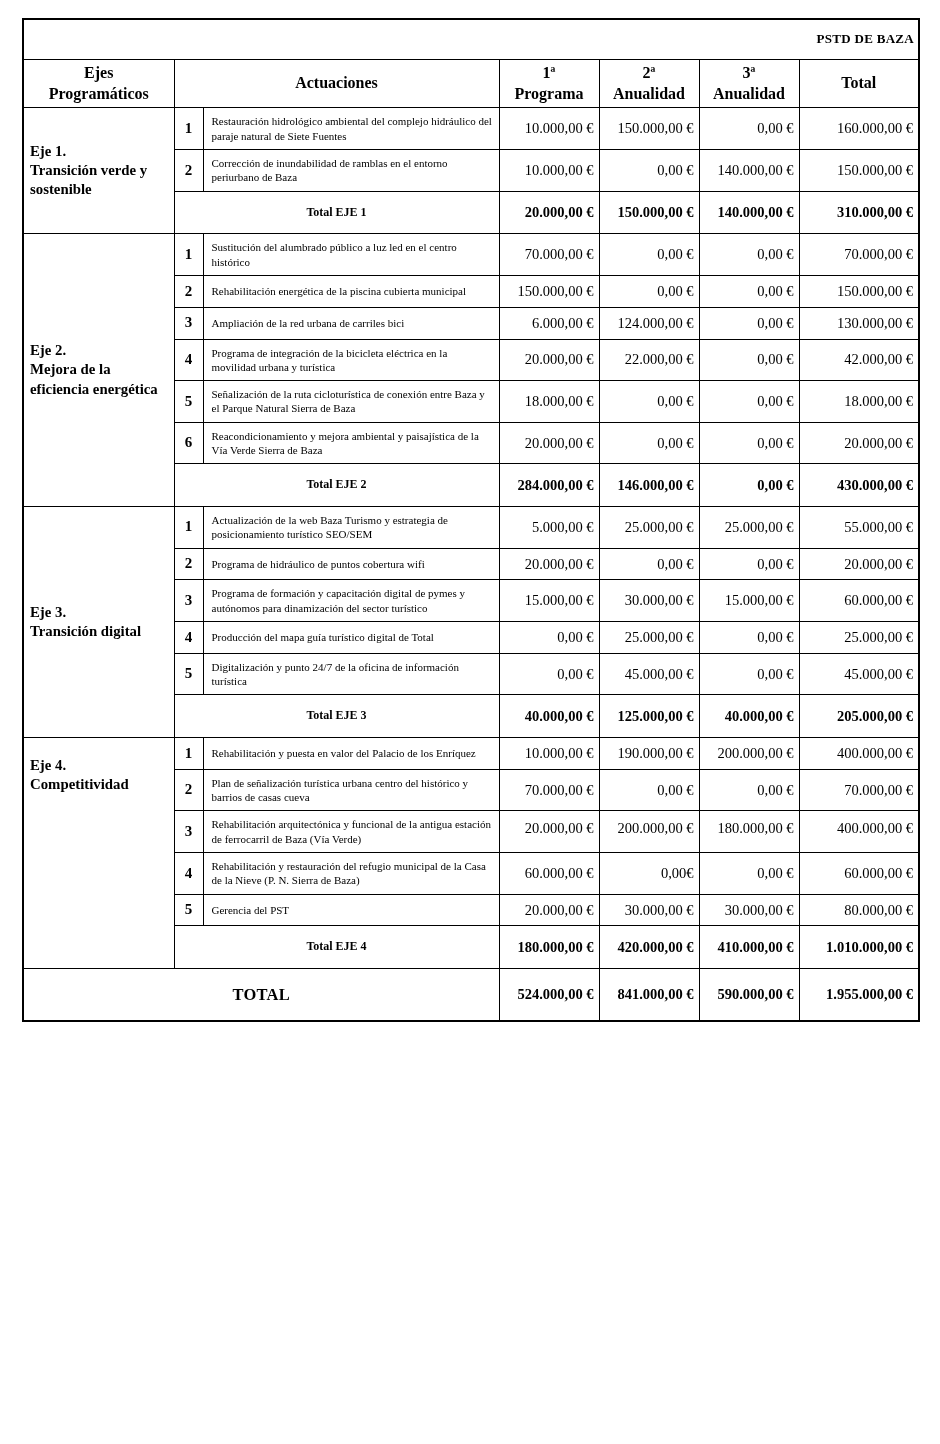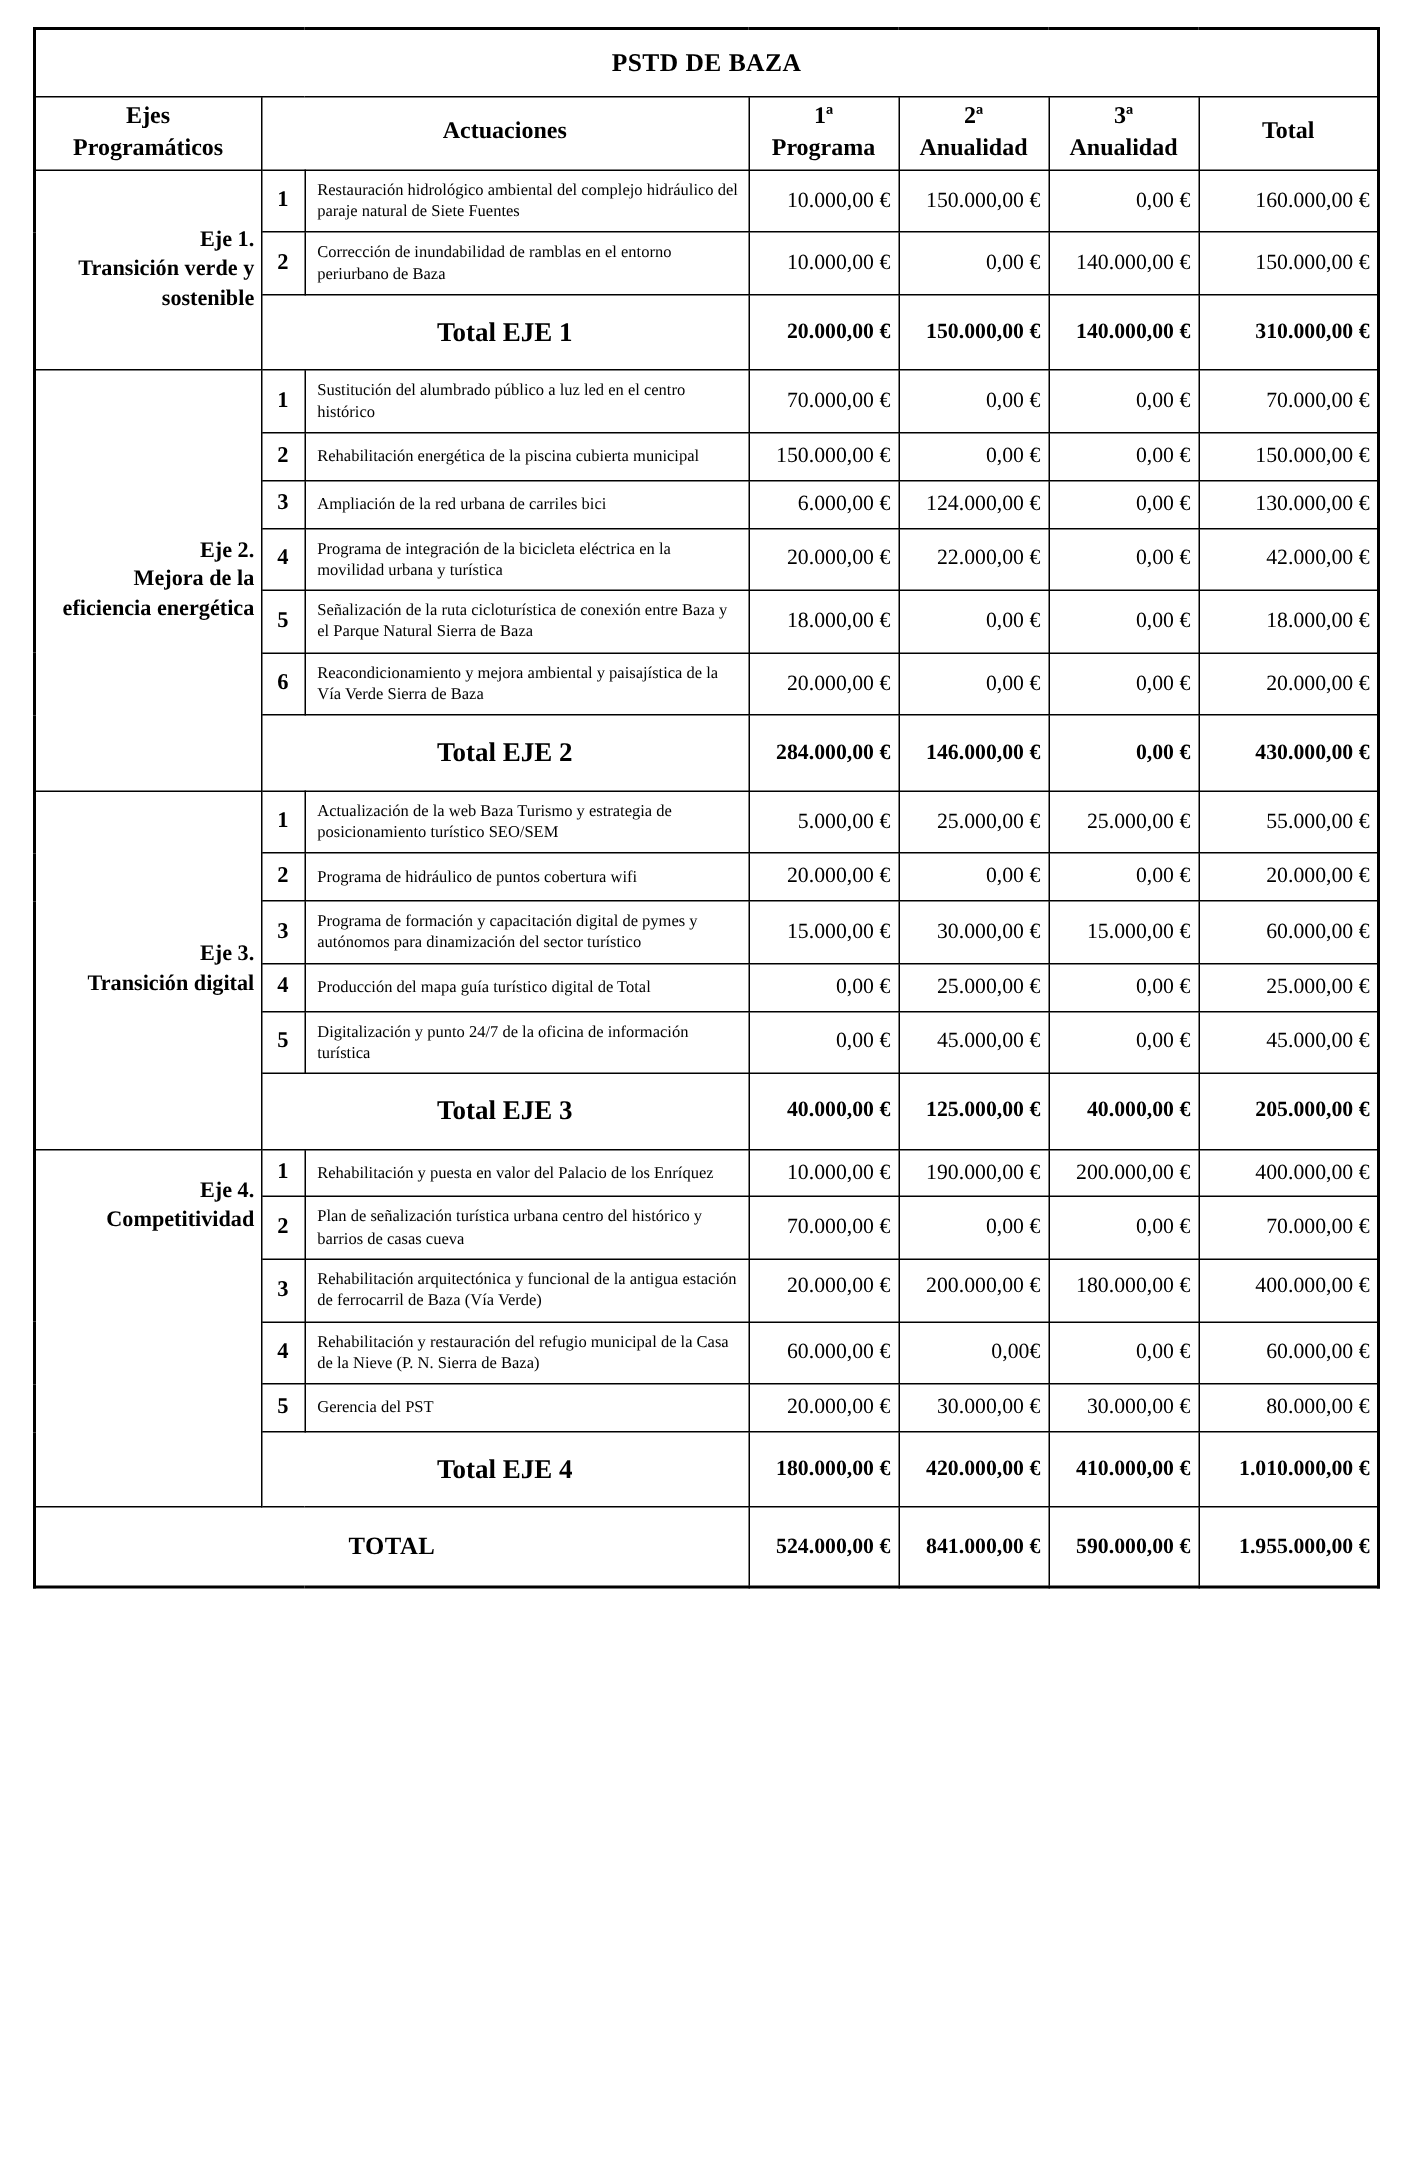--- a/index.html
+++ b/index.html
@@ -23,39 +23,39 @@
     width: 896px;
     border: 2px solid #000;
   }
   table.budget th, table.budget td {
     border: 1px solid #000;
     overflow: hidden;
     vertical-align: middle;
     line-height: 1.3;
   }
   th.title {
-    font-size: 17px;
-    font-weight: bold;
-    text-align: center;
+    font-size: 13px;
+    font-weight: bold;
+    text-align: right;
     padding: 11px 4px;
     letter-spacing: 0.3px;
   }
   tr.colhead th {
     font-size: 16px;
     font-weight: bold;
     text-align: center;
     white-space: pre-line;
     padding: 3px 2px;
   }
   td.eje {
     font-weight: bold;
     font-size: 14.8px;
     white-space: pre-line;
     padding: 4px 4px 4px 6px;
-    text-align: right;
+    text-align: left;
   }
   td.eje.vtop {
     vertical-align: top;
     padding-top: 18px;
   }
   td.num {
     font-weight: bold;
     font-size: 15px;
     text-align: center;
     padding: 2px 1px;
@@ -72,21 +72,21 @@
     white-space: nowrap;
   }
   td.money.vtop {
     vertical-align: top;
     padding-top: 8px;
   }
   tr.total-row td {
     font-weight: bold;
   }
   tr.total-row td.label {
-    font-size: 18px;
+    font-size: 12px;
     text-align: center;
     padding: 13px 4px;
   }
   tr.total-row td.money {
     font-size: 14.5px;
   }
   tr.grand td.label {
     font-size: 16.5px;
     padding: 15px 4px;
     letter-spacing: 0.3px;

